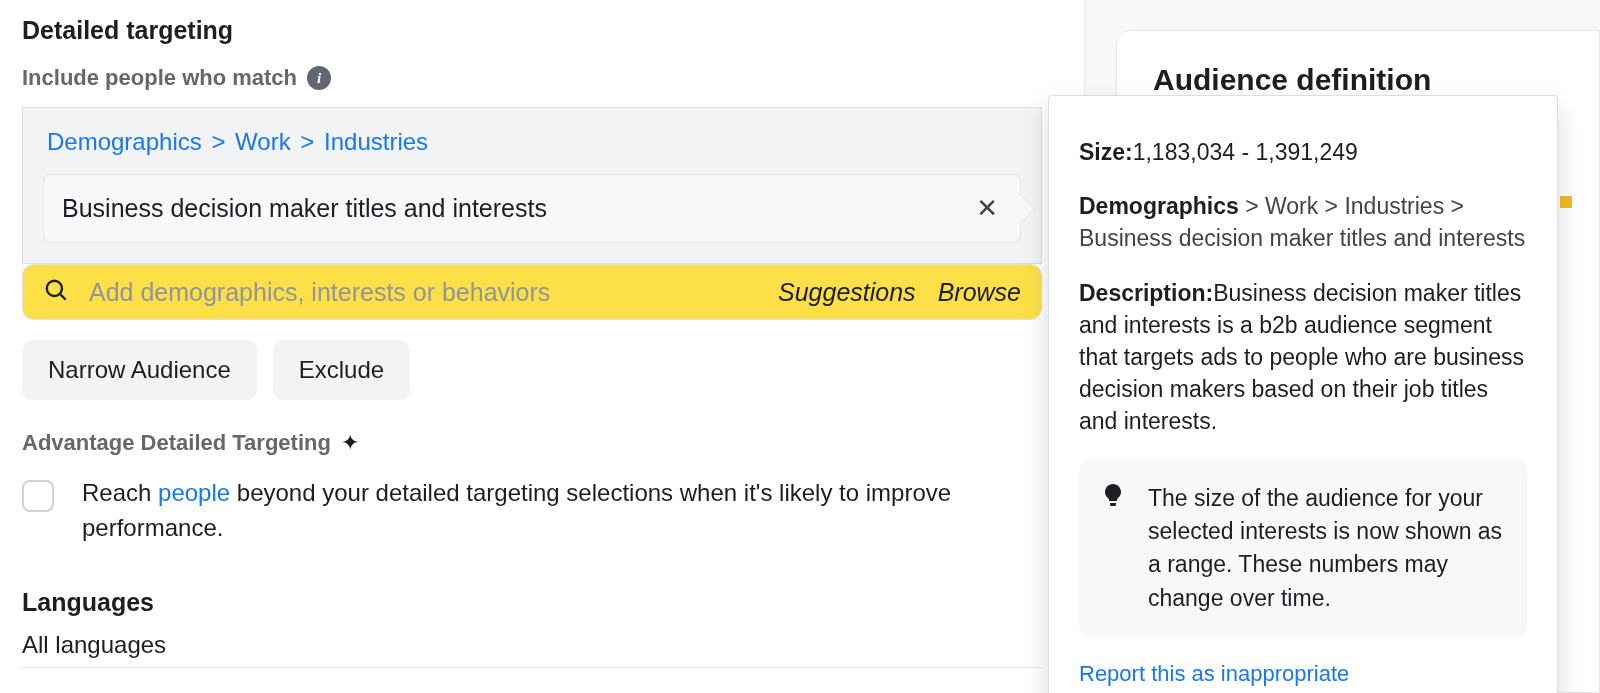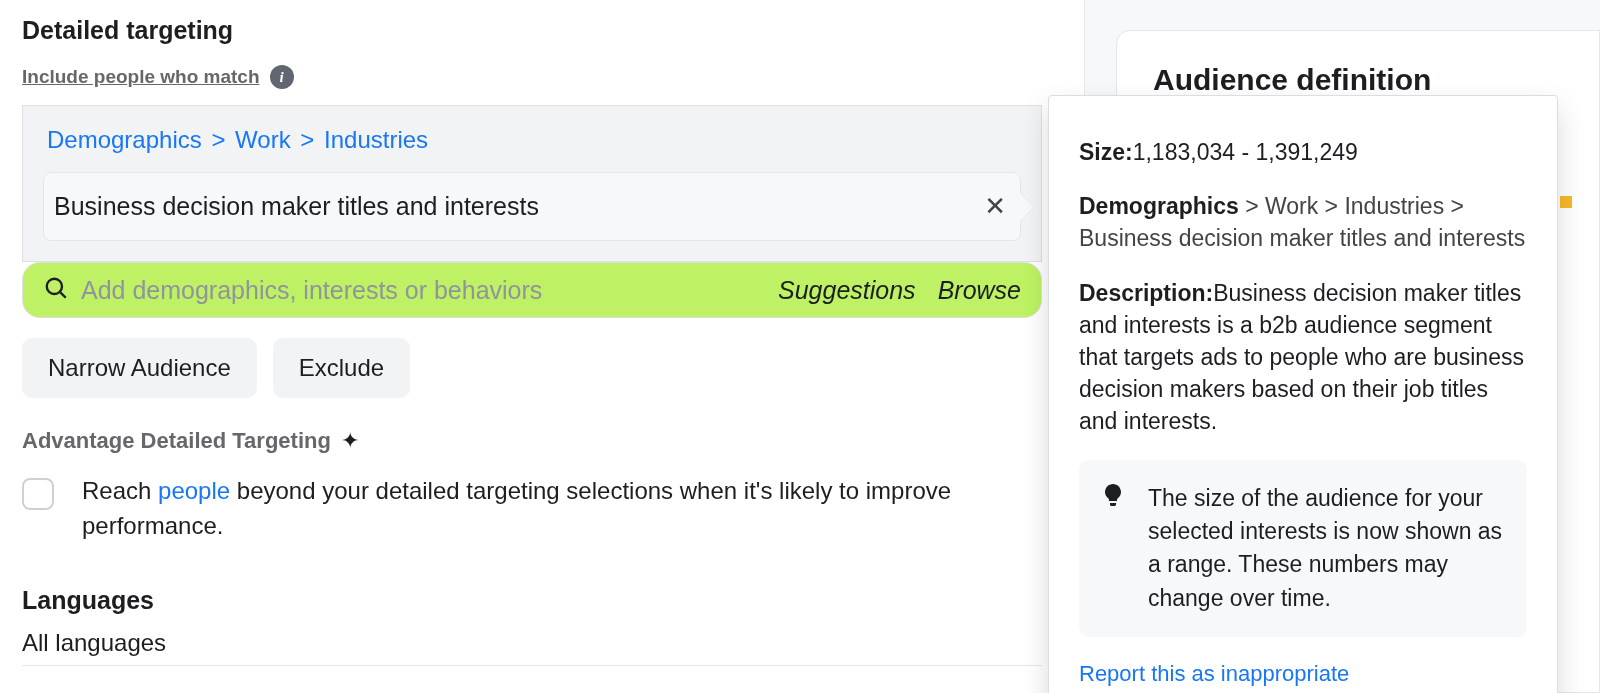--- a/index.html
+++ b/index.html
@@ -24,24 +24,23 @@
       color: #1c1e21;
       margin-bottom: 20px;
     }
     .subheader-row {
       display: flex;
       align-items: center;
       gap: 10px;
       margin-bottom: 16px;
     }
     .subheader {
-      font-size: 19px;
+      font-size: 22px;
       font-weight: 600;
       color: #65676b;
-      text-decoration: underline;
     }
     .info-icon {
       width: 24px;
       height: 24px;
       border-radius: 50%;
       background: #606770;
       color: #fff;
       font-size: 15px;
       font-weight: 700;
       font-style: italic;
@@ -61,21 +60,21 @@
       font-size: 24px;
       color: #1877f2;
       margin: 4px 4px 18px 4px;
     }
     .breadcrumb span { color: #1877f2; }
     .breadcrumb-sep { color: #1877f2; margin: 0 3px; }
     .chip {
       background: #f7f8fa;
       border: 1px solid #e4e6eb;
       border-radius: 8px;
-      padding: 18px 10px;
+      padding: 18px 18px;
       display: flex;
       align-items: center;
       justify-content: space-between;
       position: relative;
     }
     .chip-text {
       font-size: 25px;
       color: #1c1e21;
     }
     .close-icon {
@@ -90,27 +89,27 @@
       top: 50%;
       transform: translateY(-50%);
       width: 0; height: 0;
       border-top: 14px solid transparent;
       border-bottom: 14px solid transparent;
       border-left: 14px solid #f7f8fa;
       filter: drop-shadow(1px 0 0 #e4e6eb);
     }
     .search-row {
       border: 1px solid #dddfe2;
-      border-radius: 18px;
+      border-radius: 12px;
       display: flex;
       align-items: center;
       padding: 12px 20px;
       margin-top: 0;
-      gap: 12px;
-      background: #bef264;
+      gap: 20px;
+      background: #fde047;
     }
     .search-icon svg { width: 26px; height: 26px; }
     .search-input {
       flex: 1;
       border: none;
       font-size: 25px;
       color: #606770;
       outline: none;
       background: transparent;
     }

